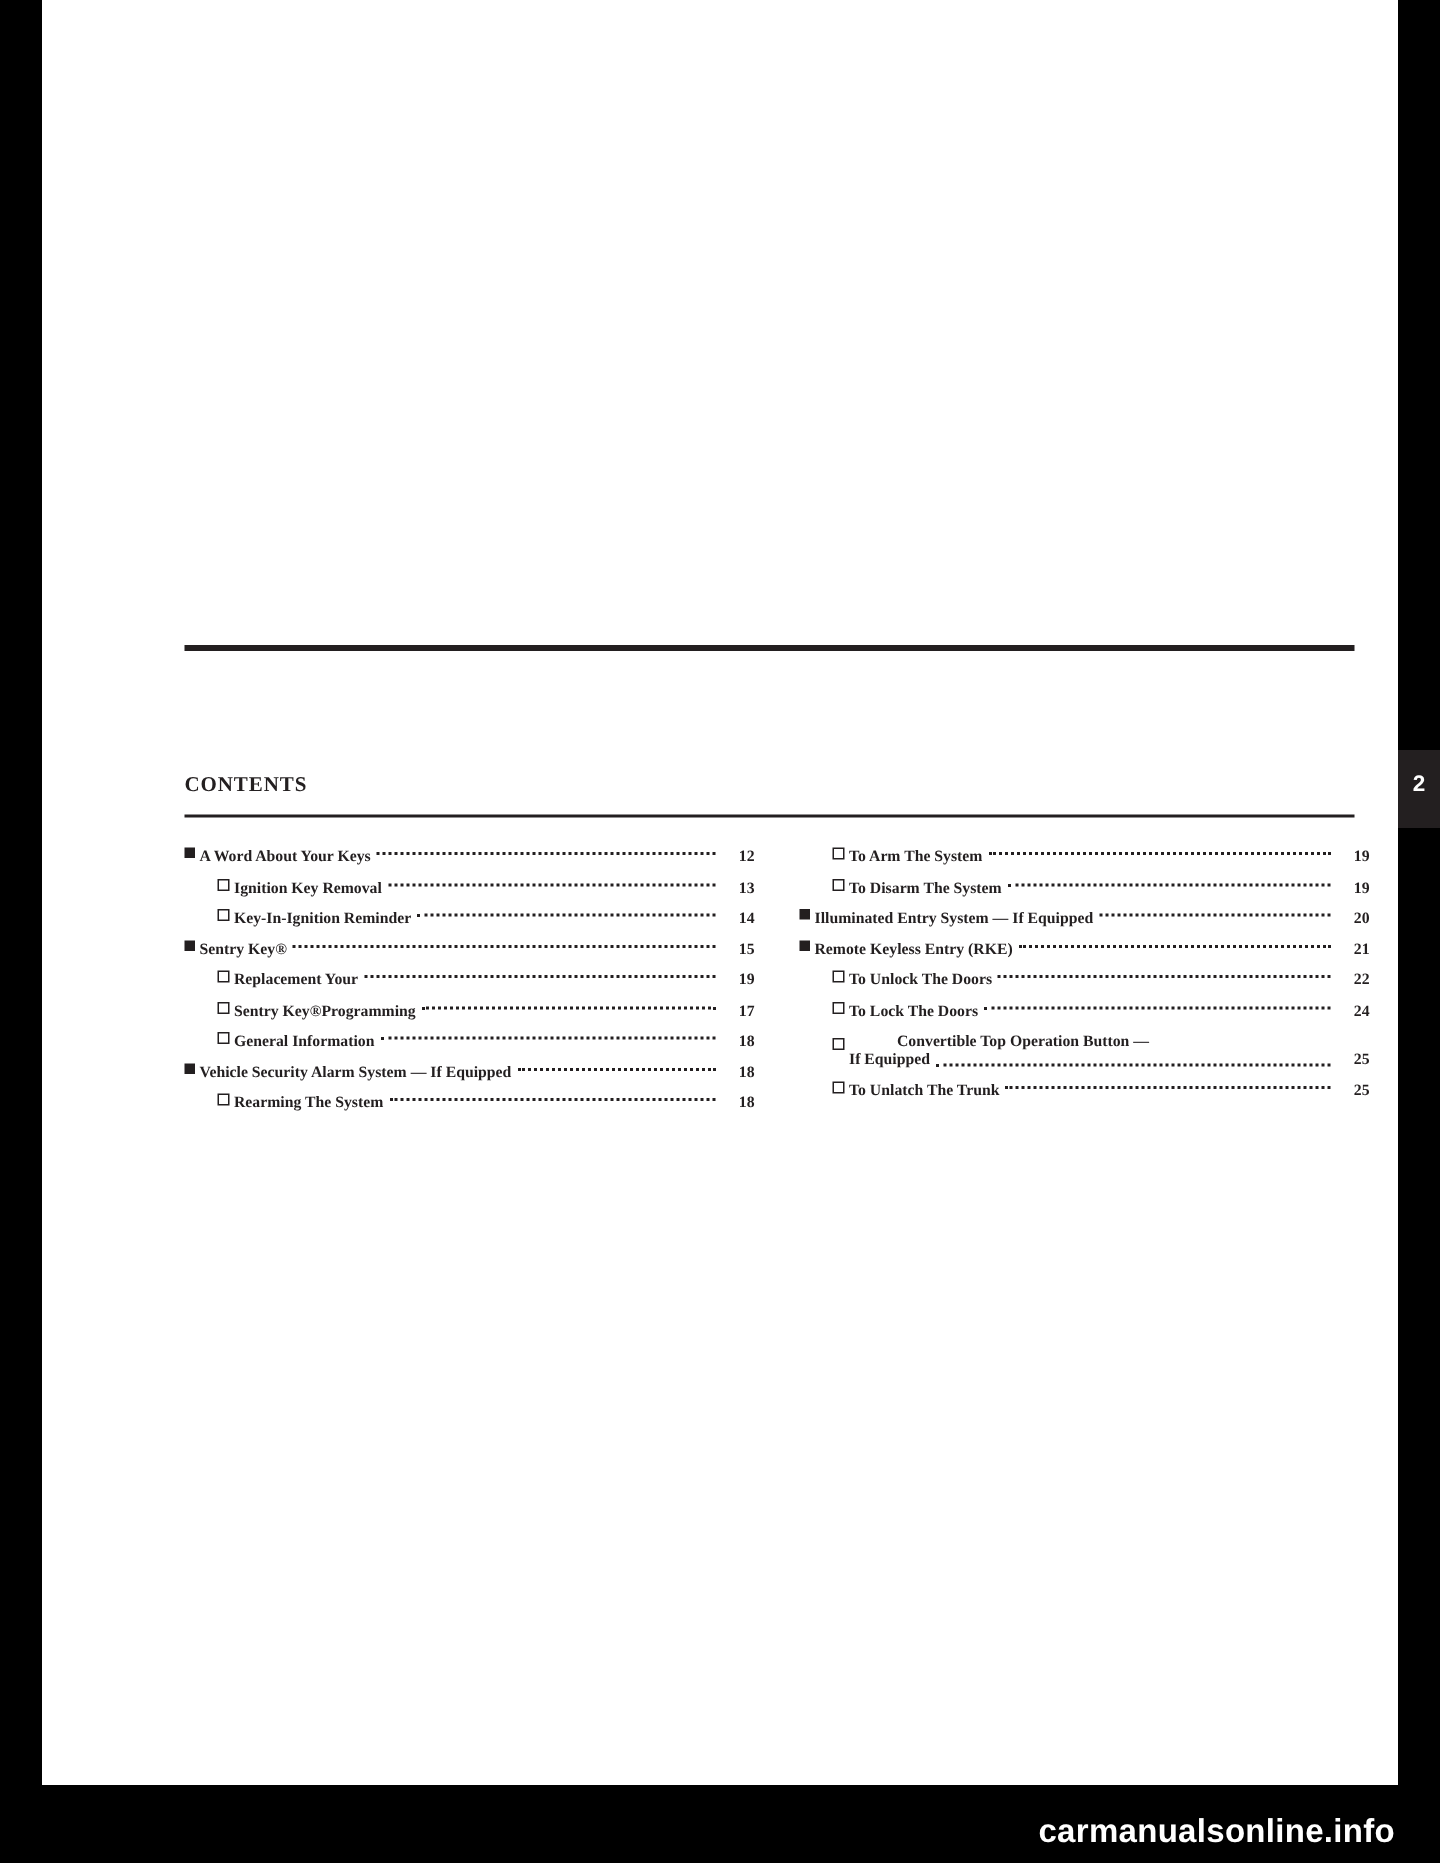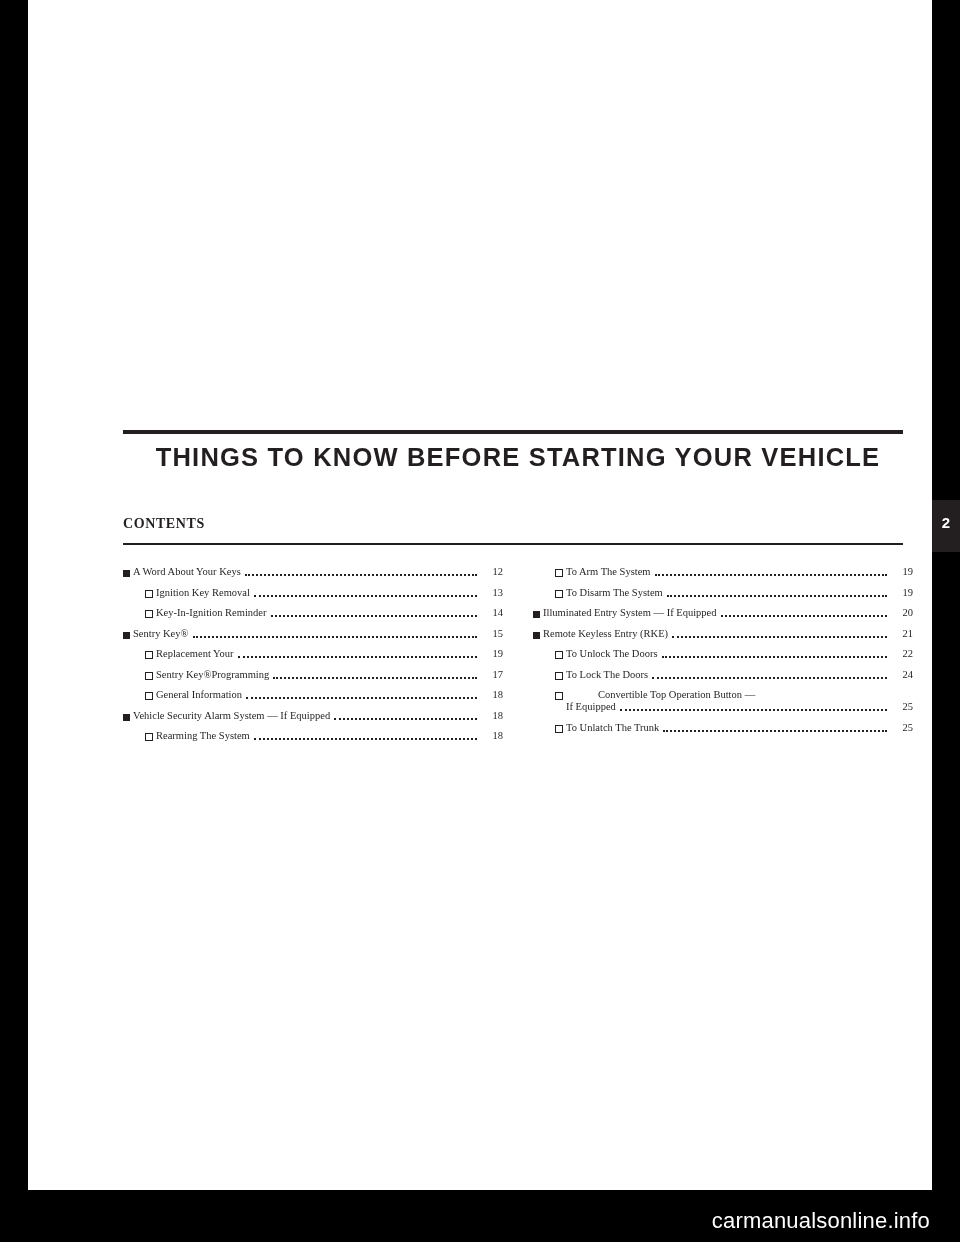--- a/index.html
+++ b/index.html
@@ -109,22 +109,21 @@
     width: 790px;
     display: flex;
     gap: 30px;
   }
   .toc-col {
     width: 380px;
   }
 
   .toc-entry {
     display: flex;
-    align-items: flex-end;
-    font-weight: normal;
+    font-weight: bold;
     font-size: 10.5px;
     line-height: 12px;
     color: #231f20;
     margin-bottom: 8.5px;
     white-space: nowrap;
   }
   .toc-entry.level1 { padding-left: 0px; }
   .toc-entry.level2 { padding-left: 22px; }
 
   .bullet-sq {
@@ -180,21 +179,21 @@
     align-items: flex-end;
     padding-left: 11px;
   }
 
   
   .footer-mark {
     position: absolute;
     right: 30px;
     bottom: 8px;
     font-family: "Liberation Sans", sans-serif;
-    font-weight: normal;
+    font-weight: bold;
     font-size: 22px;
     color: #ffffff;
     letter-spacing: 0.2px;
   }
   .footer-band {
     position: absolute;
     left: 0;
     right: 0;
     bottom: 0;
     height: 52px;
@@ -204,21 +203,20 @@
 </head>
 <body>
 
 <div class="page-edge left"></div>
 <div class="page-edge right"></div>
 
 <div class="sheet">
 
   <div class="top-rule"></div>
 
-  <div class="chapter-title">THINGS TO KNOW BEFORE STARTING YOUR VEHICLE</div>
 
   <div class="contents-heading">CONTENTS</div>
 
   <div class="contents-rule"></div>
 
   <div class="toc">
     <div class="toc-col" id="col-left">
         <div class="toc-entry level1">
           <span class="bullet-sq"></span>
           <span class="entry-label">A Word About Your Keys</span>

